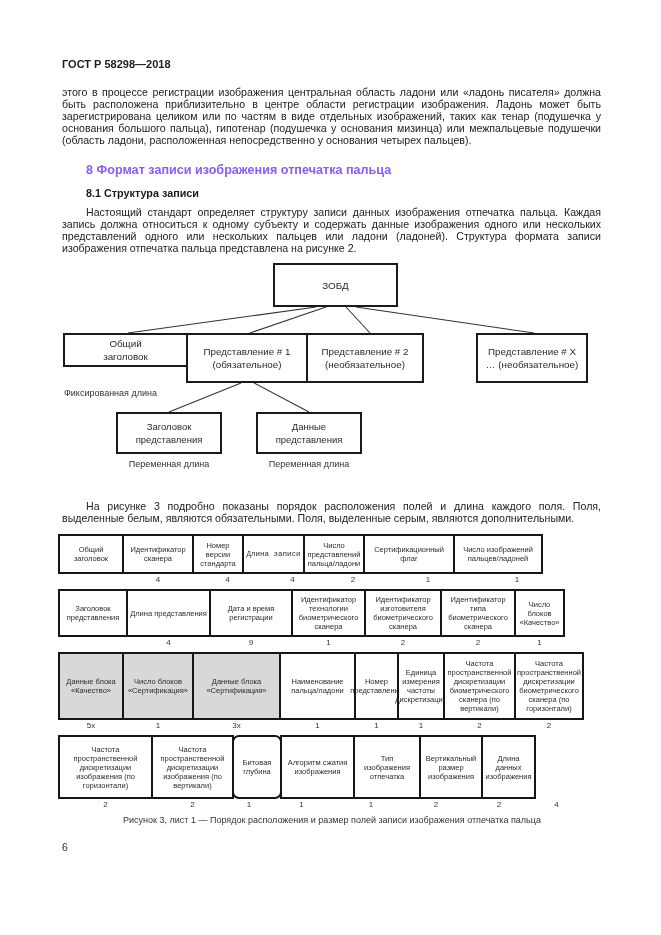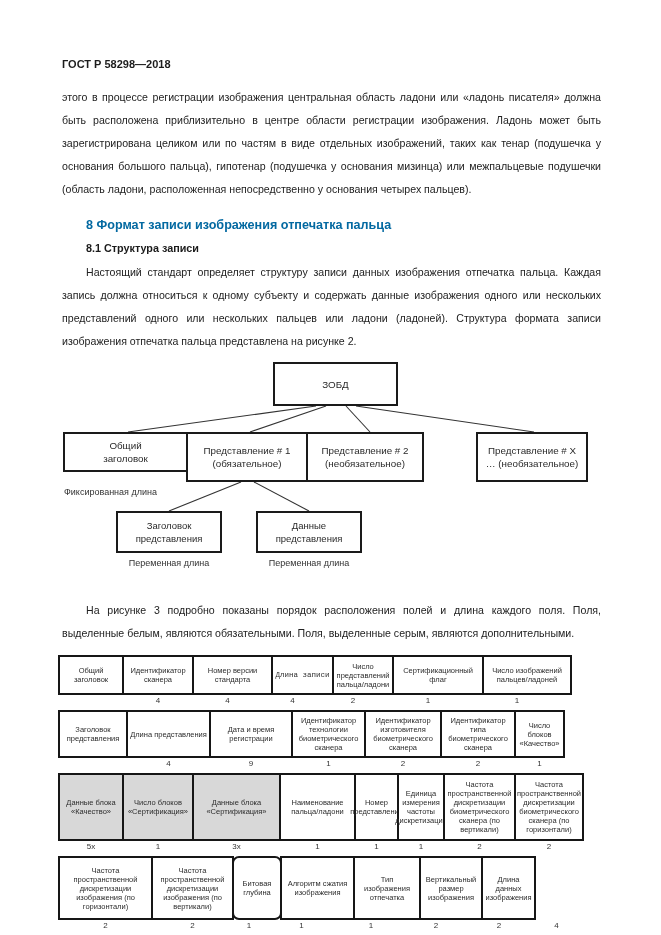--- a/index.html
+++ b/index.html
@@ -2,23 +2,23 @@
 <html><head>
 <meta charset="utf-8">
 <style>
   html,body{margin:0;padding:0;background:#ffffff;}
   .page{
     position:relative;width:661px;height:935px;background:#fff;
     font-family:"Liberation Sans","DejaVu Sans",sans-serif;color:#222;
     box-sizing:border-box;padding:58px 60px 0 62px;overflow:hidden;
   }
   .doc-header{font-weight:bold;font-size:11px;margin:0 0 16px 0;color:#1d1d1d;}
-  p.body{font-size:10.6px;line-height:23px;text-align:justify;margin:0;}
+  p.body{font-size:10.6px;line-height:12px;text-align:justify;margin:0;}
   p.indent{text-indent:24px;}
-  h2.sec{font-size:12.6px;font-weight:bold;margin:17px 0 10px 24px;color:#0369a1;}
+  h2.sec{font-size:12.6px;font-weight:bold;margin:17px 0 10px 24px;color:#8b5cf6;}
   h3.sub{font-size:10.8px;font-weight:bold;margin:0 0 7px 24px;color:#1b1b1b;}
   .fig2{position:relative;height:233px;margin:9px 0 4px -4px;width:545px;}
   .fig2 svg{position:absolute;left:0;top:0;}
   .nbox{
     position:absolute;border:2px solid #1a1a1a;background:#fff;box-sizing:border-box;
     display:flex;flex-direction:column;align-items:center;justify-content:center;
     font-size:9.8px;line-height:13px;text-align:center;color:#2a2a2a;
   }
   .flen{position:absolute;font-size:9px;color:#333;}
   .fig-caption{font-size:9px;color:#333;text-align:center;margin:0;}
@@ -58,21 +58,21 @@
       <line x1="288" y1="44" x2="312" y2="70" stroke="#333" stroke-width="1.1"></line>
       <line x1="298" y1="44" x2="476" y2="70" stroke="#333" stroke-width="1.1"></line>
       <line x1="183" y1="120" x2="111" y2="149" stroke="#333" stroke-width="1.1"></line>
       <line x1="196" y1="120" x2="251" y2="149" stroke="#333" stroke-width="1.1"></line>
     </svg>
 
     <div class="nbox" style="left:215px;top:0;width:125px;height:44px;">
       <span>ЗОБД</span>
     </div>
 
-    <div class="nbox" style="left:5px;top:70px;width:125px;height:40px;">
+    <div class="nbox" style="left:5px;top:70px;width:125px;height:34px;">
       <span>Общий</span>
       <span>заголовок</span>
     </div>
     <div class="nbox" style="left:128px;top:70px;width:122px;height:50px;">
       <span>Представление # 1</span>
       <span>(обязательное)</span>
     </div>
     <div class="nbox" style="left:248px;top:70px;width:118px;height:50px;">
       <span>Представление # 2</span>
       <span>(необязательное)</span>
@@ -97,21 +97,21 @@
     <div class="flen" style="left:198px;top:196px;width:106px;text-align:center;">Переменная длина</div>
 
   </div>
 
   <p class="body indent">На рисунке 3 подробно показаны порядок расположения полей и длина каждого поля. Поля, выделенные белым, являются обязательными. Поля, выделенные серым, являются дополнительными.</p>
 
   <div class="tbl">
       <div class="band">
         <div class="cell" style="width: 66px; height: 40px;">Общий заголовок</div>
         <div class="cell" style="width: 72px; height: 40px;">Идентификатор сканера</div>
-        <div class="cell" style="width: 81px; height: 40px;">Номер версии стандарта</div>
+        <div class="cell" style="width: 52px; height: 40px;">Номер версии стандарта</div>
         <div class="cell" style="width: 63px; height: 40px; font-family: Liberation Mono, monospace;">Длина записи</div>
         <div class="cell" style="width: 62px; height: 40px;">Число представлений пальца/ладони</div>
         <div class="cell" style="width: 92px; height: 40px;">Сертификационный флаг</div>
         <div class="cell" style="width: 90px; height: 40px;">Число изображений пальцев/ладоней</div>
       </div>
       <div class="sizes">
         <div class="size" style="width: 66px;"></div>
         <div class="size" style="width: 72px;">4</div>
         <div class="size" style="width: 71px;">4</div>
         <div class="size" style="width: 63px;">4</div>

